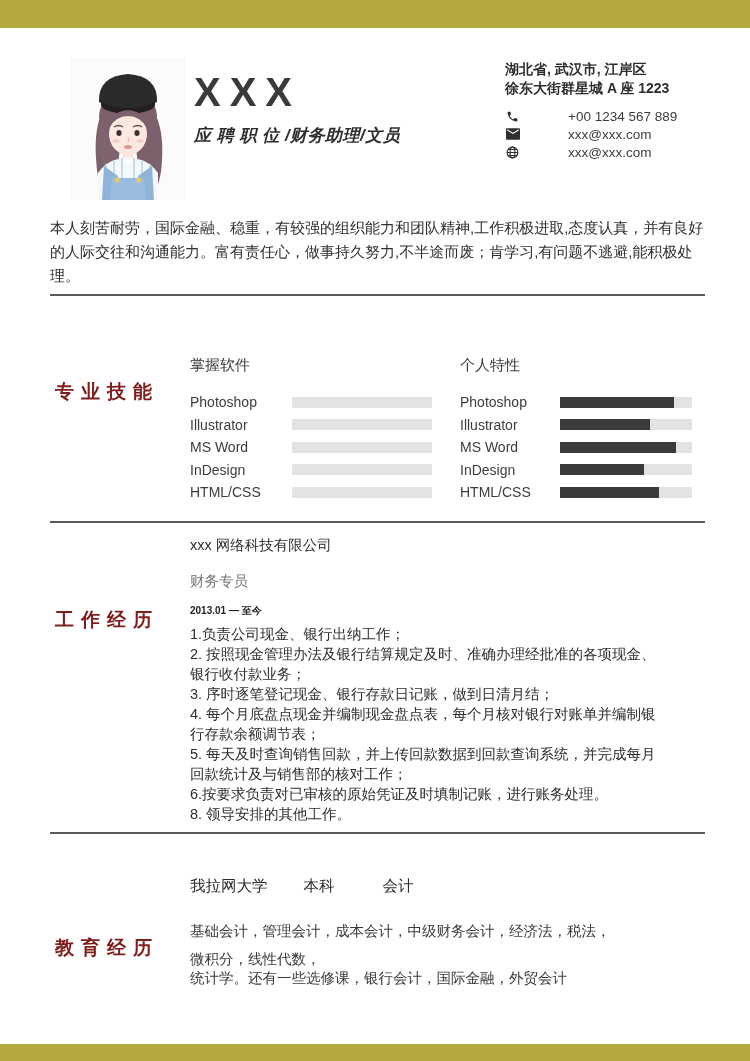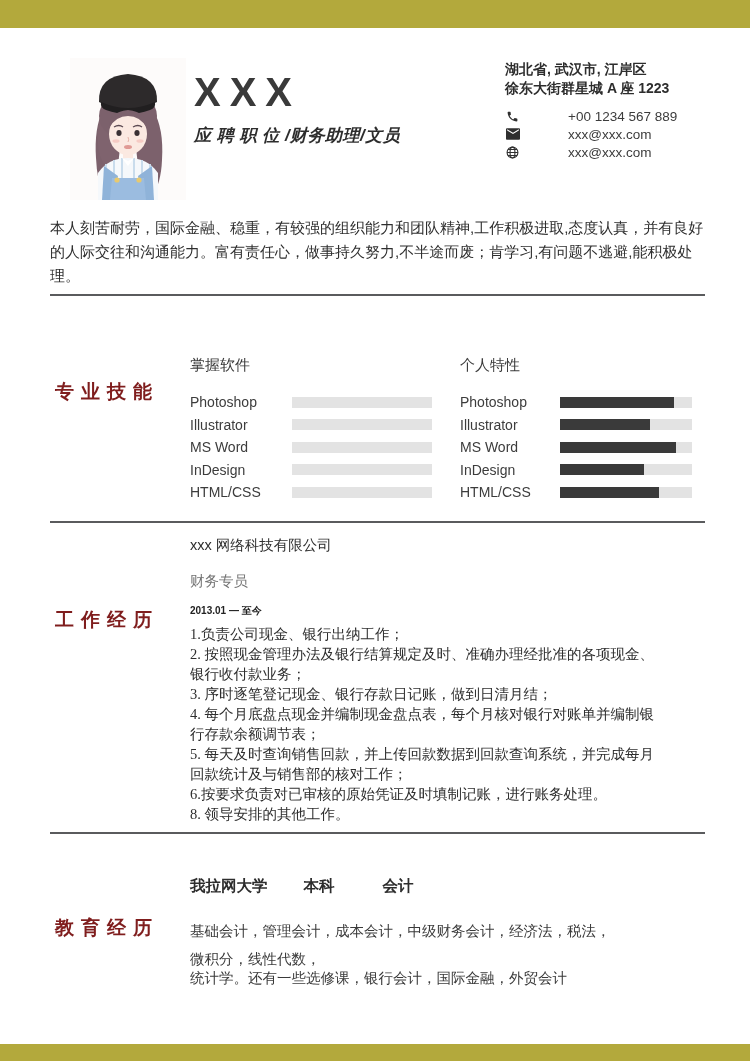--- a/index.html
+++ b/index.html
@@ -25,39 +25,39 @@
   .summary { position: absolute; left: 50px; top: 216px; width: 662px; font-size: 15px; line-height: 24px; color: #2e2e2e; font-weight: 500; }
 
   .divider { position: absolute; left: 50px; width: 655px; height: 2px; background: #5a5b5d; }
   .divider.d1 { top: 294px; }
   .divider.d2 { top: 521px; }
   .divider.d3 { top: 832px; }
 
   .section-title { position: absolute; left: 55px; font-size: 19px; font-weight: bold; letter-spacing: 7px; color: #7f1d1d; margin-top: 36px; }
   .t-skills { top: 343px; }
   .t-work { top: 571px; }
-  .t-edu { top: 879px; }
+  .t-edu { top: 899px; }
 
   .skills-col { position: absolute; top: 356px; }
   .skills-col.left { left: 190px; width: 250px; }
   .skills-col.right { left: 460px; width: 240px; }
   .col-header { font-size: 15px; color: #3a3a3a; font-weight: 500; margin-bottom: 16px; }
   .skill-row { display: flex; align-items: center; height: 22.5px; }
   .skill-label { width: 102px; font-size: 14px; color: #3c3c3c; }
   .skills-col.right .skill-label { width: 100px; }
   .bar-track { width: 140px; height: 11px; background: #e3e3e3; overflow: hidden; }
   .skills-col.right .bar-track { width: 132px; }
   .bar-fill { height: 100%; background: #3a3a3a; width: 0; }
 
   .company { position: absolute; left: 190px; top: 536px; font-size: 14.5px; color: #2e2e2e; }
   .role { position: absolute; left: 190px; top: 572px; font-size: 14.5px; color: #737373; }
   .period { position: absolute; left: 190px; top: 604px; font-size: 10px; font-weight: bold; color: #222; text-align: center; }
-  .duties { position: absolute; left: 190px; top: 624px; width: 472px; font-size: 14.5px; line-height: 20px; color: #2e2e2e; font-family: Liberation Serif, serif; }
-
-  .school-row { position: absolute; left: 190px; top: 876px; display: flex; align-items: center; font-size: 15.5px; color: #2d2d2d; font-weight: 700; }
+  .duties { position: absolute; left: 190px; top: 624px; width: 472px; font-size: 14.5px; line-height: 20px; color: #2e2e2e; }
+
+  .school-row { position: absolute; left: 190px; top: 876px; display: flex; align-items: center; font-size: 15.5px; color: #2d2d2d; font-weight: 400; }
   .school-row .degree { margin-left: 36px; }
   .school-row .major { margin-left: 48px; }
   .courses { position: absolute; left: 190px; top: 922px; width: 512px; font-size: 14.5px; line-height: 19.5px; color: #3a3a3a; }
   .courses div:first-child { margin-bottom: 8px; }
 </style>
 </head>
 <body>
 
 <div class="page">
 

